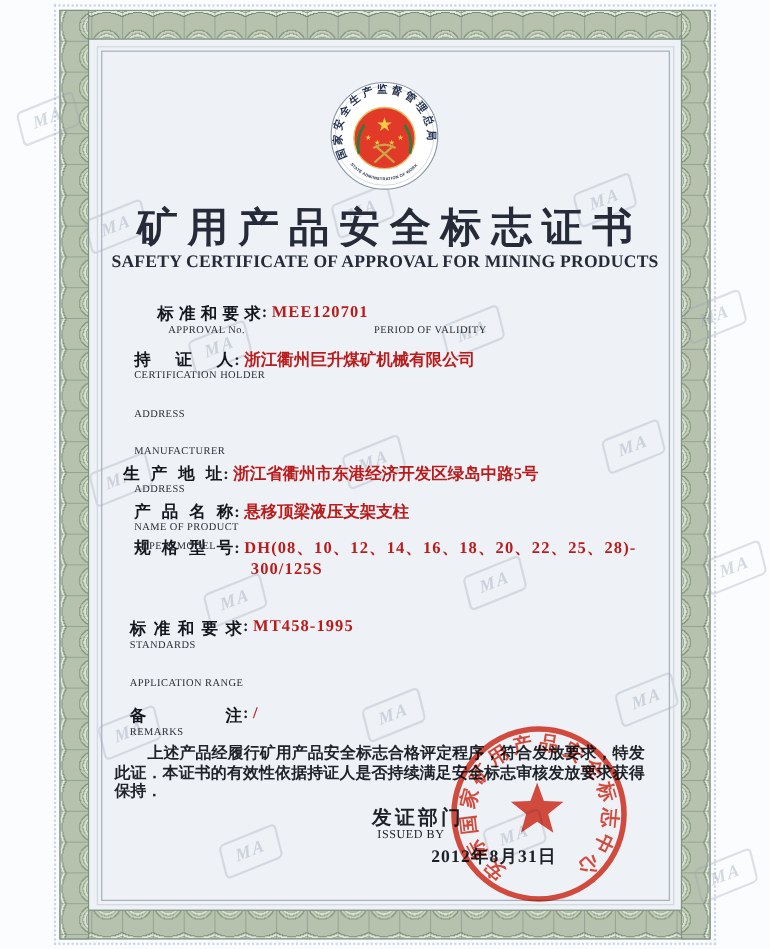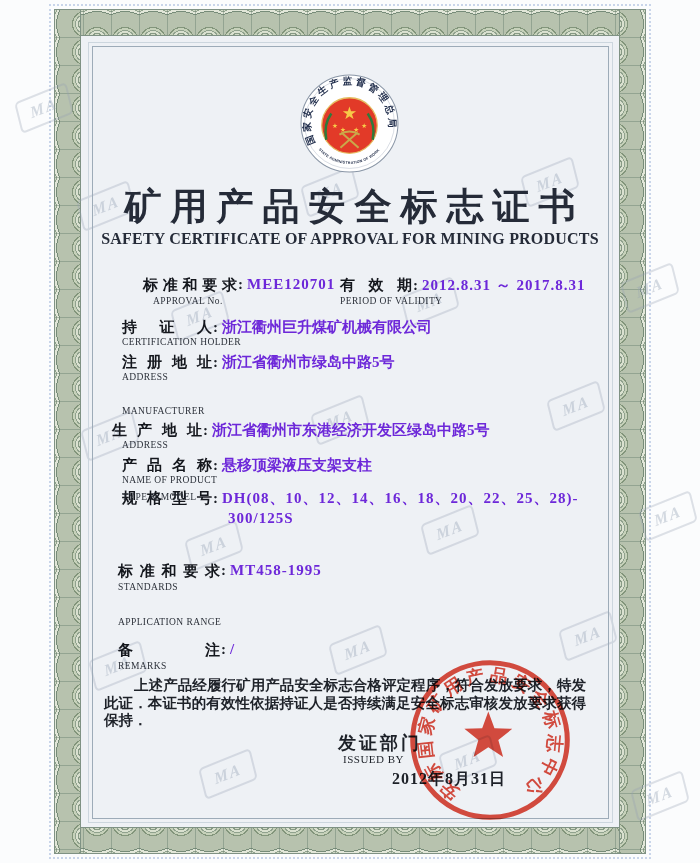--- a/index.html
+++ b/index.html
@@ -34,21 +34,21 @@
   .content{position:absolute;inset:0;z-index:3;}
   .abs{position:absolute;}
   .title{left:0;right:0;top:182px;text-align:center;font-size:37px;font-weight:bold;
          letter-spacing:9px;padding-left:9px;color:#252b38;}
   .subtitle{left:0;right:0;top:230px;text-align:center;font-size:16px;font-weight:bold;
             color:#252b38;letter-spacing:.2px;}
   .row{white-space:nowrap;font-size:15px;}
   .lab{display:inline-block;text-align:justify;text-align-last:justify;
        font-weight:bold;color:#14171d;vertical-align:top;}
   .colon{font-weight:bold;margin:0 4px 0 1px;}
-  .val{font-weight:600;color:#6d28d9;}
+  .val{font-weight:600;color:#b91c1c;}
   .mono-val{font-family:"Liberation Serif",serif;letter-spacing:1px;font-weight:600;}
   .en{font-size:9.5px;color:#2c313a;letter-spacing:.4px;}
   .statement{left:104px;top:677px;width:482px;font-size:14.5px;line-height:17.6px;
              font-weight:600;text-indent:30px;text-align:justify;color:#1e2229;}
   .issued-cn{left:338px;top:731px;font-size:18px;font-weight:600;letter-spacing:3px;}
   .issued-en{left:343px;top:753px;font-size:11px;letter-spacing:.5px;}
   .issue-date{left:392px;top:769px;font-size:16px;font-weight:600;letter-spacing:1px;}
   .emblem{left:299px;top:73px;width:101px;height:101px;}
   .seal{left:406px;top:656px;width:168px;height:168px;z-index:4;opacity:.9;
         mix-blend-mode:multiply;}
@@ -115,33 +115,27 @@
       <line x1="116" y1="118" x2="82" y2="148" stroke="#caa84a" stroke-width="4"></line>
     </svg>
 
     <div class="abs title">矿用产品安全标志证书</div>
     <div class="abs subtitle">SAFETY CERTIFICATE OF APPROVAL FOR MINING PRODUCTS</div>
 
     <div class="abs row" style="left:143px;top:276px">
       <span class="lab" style="width:94px">标准和要求</span><span class="colon">:</span><span class="val mono-val">MEE120701</span>
     </div>
     <div class="abs en" style="left:153px;top:296px">APPROVAL No.</div>
-    <div class="abs row" style="left:340px;top:276px">
-      <span class="lab" style="width:72px">有效期</span><span class="colon">:</span><span class="val mono-val">2012.8.31 ～ 2017.8.31</span>
-    </div>
     <div class="abs en" style="left:340px;top:296px">PERIOD OF VALIDITY</div>
 
     <div class="abs row" style="left:122px;top:318px">
       <span class="lab" style="width:90px">持证人</span><span class="colon">:</span><span class="val">浙江衢州巨升煤矿机械有限公司</span>
     </div>
     <div class="abs en" style="left:122px;top:337px">CERTIFICATION HOLDER</div>
 
-    <div class="abs row" style="left:122px;top:353px">
-      <span class="lab" style="width:90px">注册地址</span><span class="colon">:</span><span class="val">浙江省衢州市绿岛中路5号</span>
-    </div>
     <div class="abs en" style="left:122px;top:372px">ADDRESS</div>
 
     <div class="abs en" style="left:122px;top:406px">MANUFACTURER</div>
 
     <div class="abs row" style="left:112px;top:421px">
       <span class="lab" style="width:90px">生产地址</span><span class="colon">:</span><span class="val">浙江省衢州市东港经济开发区绿岛中路5号</span>
     </div>
     <div class="abs en" style="left:122px;top:440px">ADDRESS</div>
 
     <div class="abs row" style="left:122px;top:456px">

